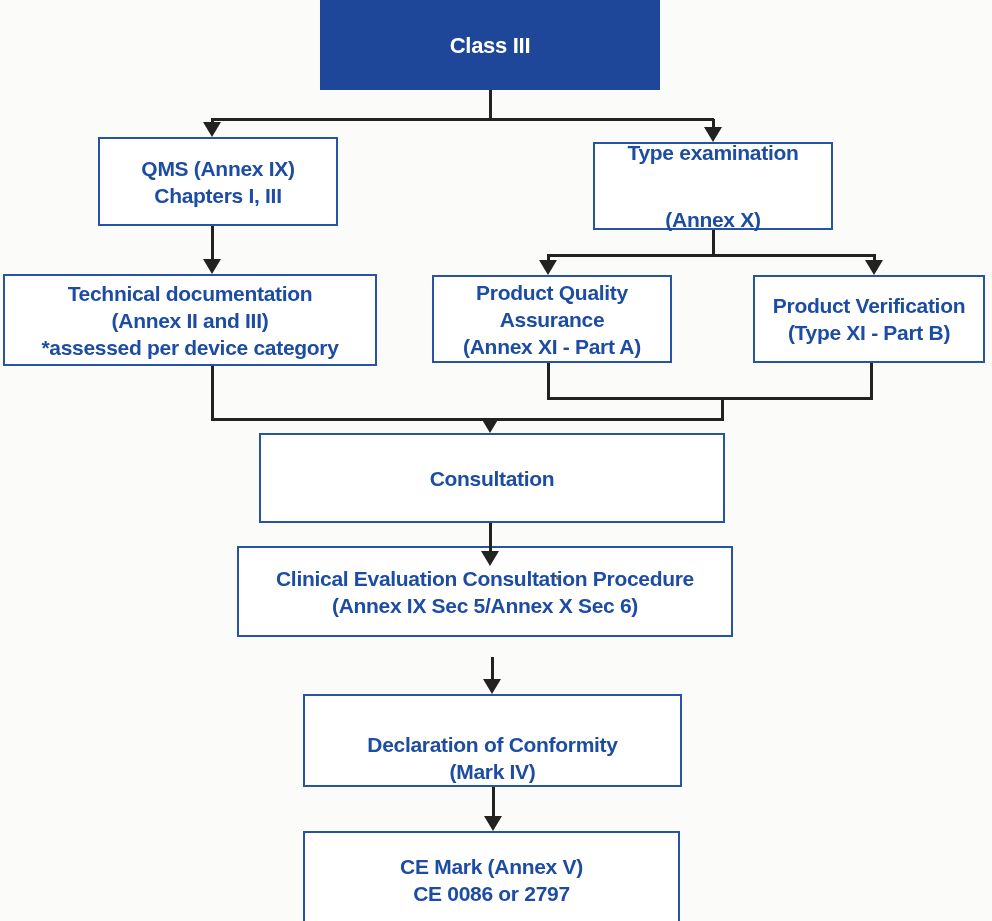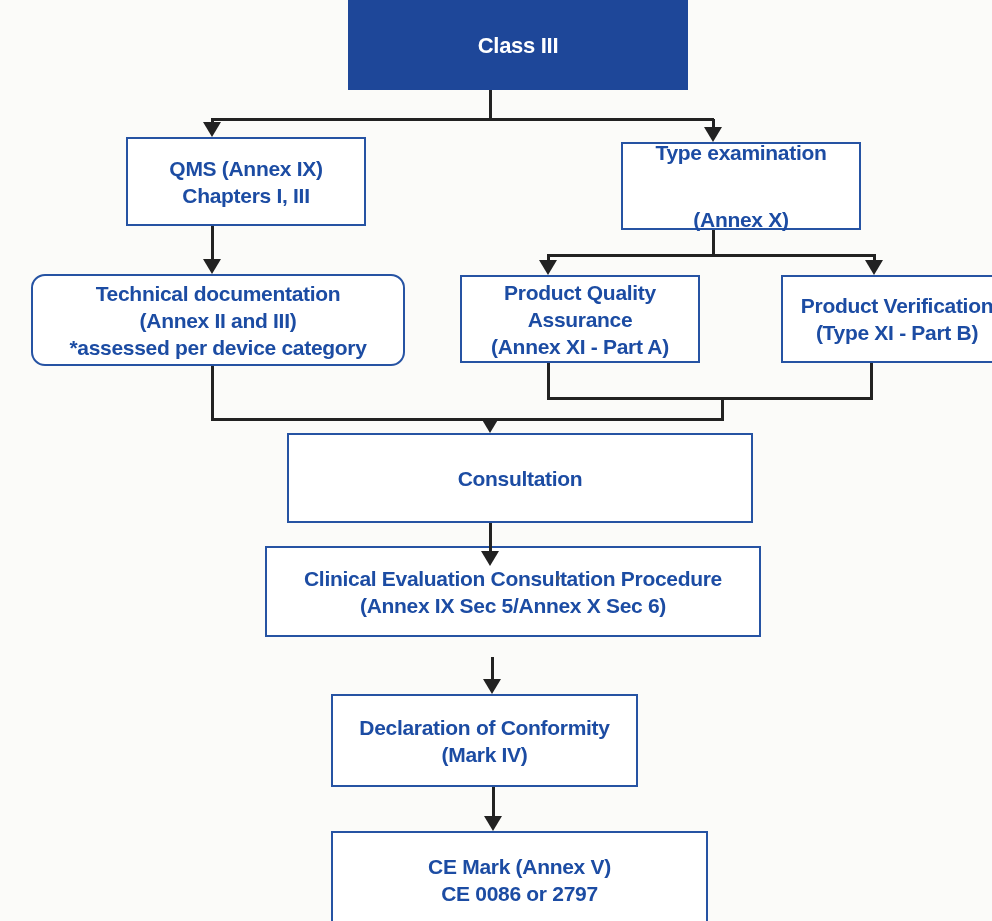--- a/index.html
+++ b/index.html
@@ -28,21 +28,20 @@
     background:#ffffff;
     display:flex;
     flex-direction:column;
     align-items:center;
     justify-content:center;
     text-align:center;
     color:var(--node-text-blue);
     font-weight:bold;
     font-size:21px;
     letter-spacing:-0.3px;
-    margin-left:28px;
   }
   .node .ln{display:block;line-height:27px;}
   .node.filled{
     background:var(--node-fill-blue);
     border:none;
     color:var(--class-iii-text-white);
     font-size:22px;
   }
   .v{position:absolute;width:3px;background:var(--connector-black);}
   .h{position:absolute;height:3px;background:var(--connector-black);}
@@ -69,21 +68,21 @@
   <div class="node" style="left:98px;top:137px;width:240px;height:89px;">
     <span class="ln">QMS (Annex IX)</span>
     <span class="ln">Chapters I, III</span>
   </div>
 
   <div class="node" style="left:593px;top:142px;width:240px;height:88px;gap:40px;">
     <span class="ln">Type examination</span>
     <span class="ln">(Annex X)</span>
   </div>
 
-  <div class="node" style="left:3px;top:274px;width:374px;height:92px;border-radius:14px;">
+  <div class="node" style="left:3px;top:274px;width:374px;height:92px;">
     <span class="ln">Technical documentation</span>
     <span class="ln">(Annex II and III)</span>
     <span class="ln">*assessed per device category</span>
   </div>
 
   <div class="node" style="left:432px;top:275px;width:240px;height:88px;">
     <span class="ln">Product Quality</span>
     <span class="ln">Assurance</span>
     <span class="ln">(Annex XI - Part A)</span>
   </div>
@@ -95,21 +94,21 @@
 
   <div class="node" style="left:259px;top:433px;width:466px;height:90px;">
     <span class="ln">Consultation</span>
   </div>
 
   <div class="node" style="left:237px;top:546px;width:496px;height:91px;">
     <span class="ln">Clinical Evaluation Consultation Procedure</span>
     <span class="ln">(Annex IX Sec 5/Annex X Sec 6)</span>
   </div>
 
-  <div class="node" style="left:303px;top:694px;width:307px;height:93px;">
+  <div class="node" style="left:303px;top:694px;width:379px;height:93px;justify-content:flex-end;">
     <span class="ln">Declaration of Conformity</span>
     <span class="ln">(Mark IV)</span>
   </div>
 
   <div class="node" style="left:303px;top:831px;width:377px;height:97px;">
     <span class="ln">CE Mark (Annex V)</span>
     <span class="ln">CE 0086 or 2797</span>
   </div>
 
   <div class="v" style="left:489px;top:90px;height:30px;"></div>

